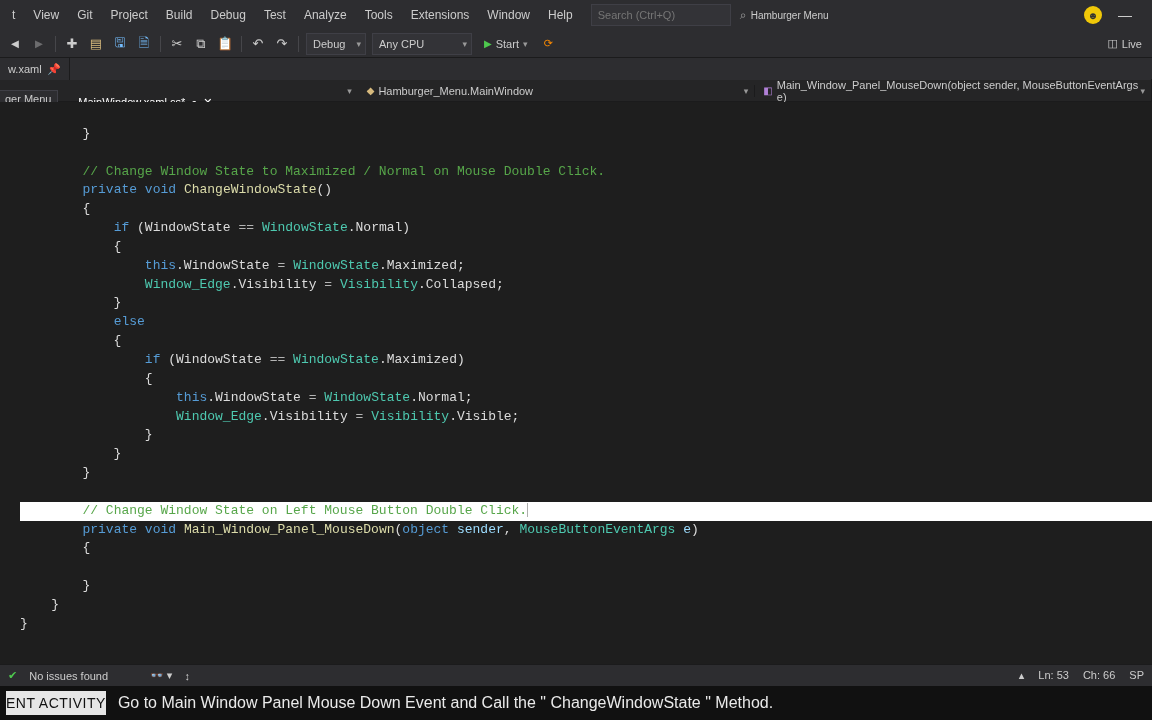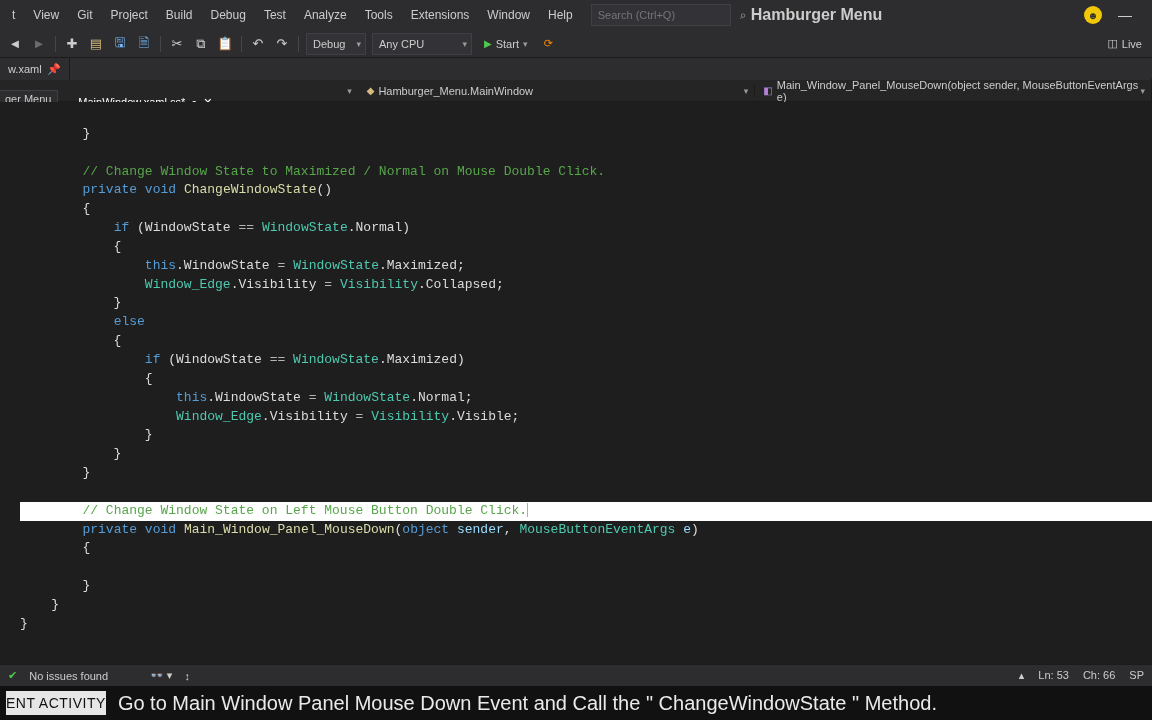--- a/index.html
+++ b/index.html
@@ -41,22 +41,21 @@
   background: transparent;
   border: none;
   color: #999;
   font-size: 11px;
   outline: none;
 }
 .search-icon { color: #999; font-size: 12px; }
 .solution-name {
   margin-left: 18px;
   color: #ccc;
-  font-size: 16px;
-  font-weight: bold;
+  font-size: 10px;
 }
 .title-right {
   margin-left: auto;
   display: flex;
   align-items: center;
   gap: 8px;
   padding-right: 8px;
 }
 .user-badge {
   width: 18px; height: 18px;
@@ -217,21 +216,21 @@
 .activity-badge {
   background: #e6e6e6;
   color: #111;
   font-weight: 400;
   font-size: 14px;
   padding: 4px 0;
   letter-spacing: 0.5px;
 }
 .activity-text {
   color: #eaeaea;
-  font-size: 20px;
+  font-size: 16px;
 }
 </style>
 </head>
 <body>
 
 <div class="menubar">
   <div class="menu-item">t</div>
   <div class="menu-item">View</div>
   <div class="menu-item">Git</div>
   <div class="menu-item">Project</div>

